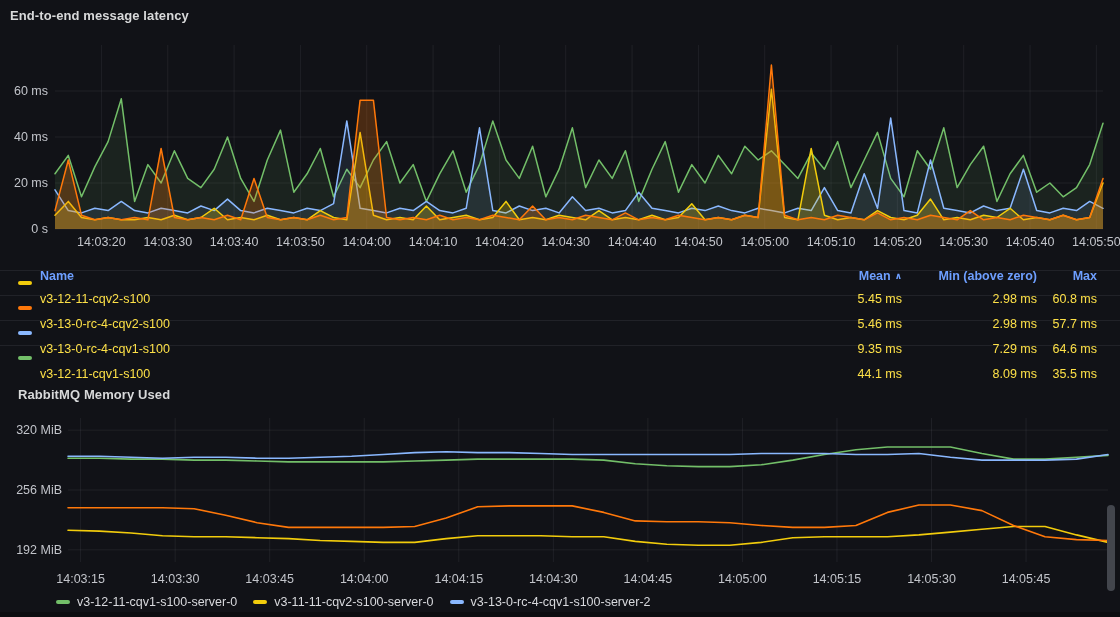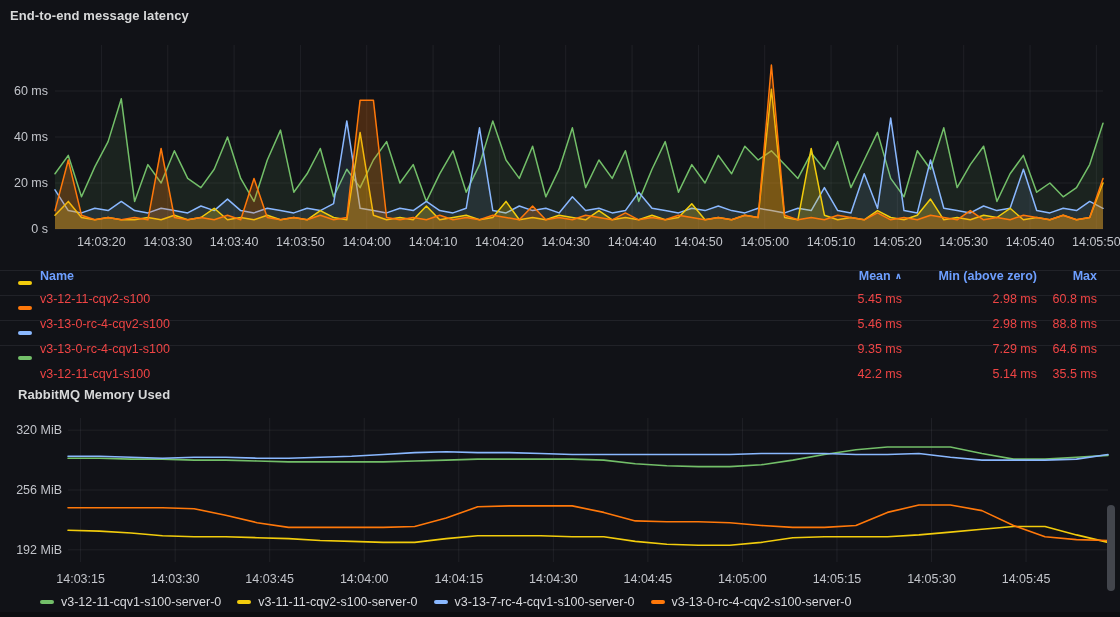--- a/index.html
+++ b/index.html
@@ -5,31 +5,31 @@
   html,body{margin:0;padding:0;background:#111217;width:1120px;height:617px;overflow:hidden;
     font-family:"Liberation Sans","DejaVu Sans",sans-serif;}
   #stage{position:relative;width:1120px;height:617px;background:#111217;}
   svg.chart{position:absolute;left:0;top:0;}
   .panel-title{position:absolute;left:10px;color:#d8d9da;font-size:13px;font-weight:700;letter-spacing:.1px;}
   #title1{top:8px;}
   #title2{top:387px;margin-left:8px;}
   
   #legend-table{position:absolute;left:0;top:249px;width:1120px;height:120px;font-size:12.5px;}
   .lt-header{position:relative;height:21px;color:#6e9fff;font-weight:700;}
-  .lt-row{position:relative;height:24px;border-top:1px solid rgba(204,204,220,0.09);color:#ef4444;}
+  .lt-row{position:relative;height:24px;border-top:1px solid rgba(204,204,220,0.09);color:#fde047;}
   .lt-cell{position:absolute;top:50%;transform:translateY(-50%);white-space:nowrap;margin-top:16px;}
   .lt-name-col{left:40px;}
   .lt-mean-col{right:218px;text-align:left;}
   .lt-min-col{right:83px;text-align:center;}
   .lt-max-col{right:23px;text-align:right;padding-left:38px;}
   .swatch{position:absolute;left:18px;top:50%;transform:translateY(-50%);width:14px;height:4px;border-radius:2px;}
   .caret{font-size:9px;margin-left:4px;position:relative;top:-1px;}
   #legend-scrollbar{position:absolute;left:1107px;top:256px;width:8px;height:86px;border-radius:4px;background:#43464d;}
   
-  #legend2{position:absolute;left:40px;top:595px;display:flex;align-items:flex-start;gap:16px;
+  #legend2{position:absolute;left:56px;top:595px;display:flex;align-items:flex-start;gap:16px;
     color:#d8d9dd;font-size:12.5px;white-space:nowrap;}
   .l2-item{display:flex;align-items:center;gap:7px;cursor:pointer;}
   .l2-swatch{width:14px;height:4px;border-radius:2px;display:inline-block;}
   #bottom-strip{position:absolute;left:0;top:612px;width:1120px;height:5px;background:#0c0d10;}
 </style>
 </head>
 <body>
 
 <div id="stage">
 
@@ -135,58 +135,54 @@
     <span class="lt-cell lt-mean-col lt-mean">5.45 ms</span>
     <span class="lt-cell lt-min-col lt-min">2.98 ms</span>
     <span class="lt-cell lt-max-col lt-max">60.8 ms</span>
   </div>
 
   <div class="lt-row">
     <span class="swatch" style="background: rgb(255, 120, 10);"></span>
     <span class="lt-cell lt-name-col lt-name">v3-13-0-rc-4-cqv2-s100</span>
     <span class="lt-cell lt-mean-col lt-mean">5.46 ms</span>
     <span class="lt-cell lt-min-col lt-min">2.98 ms</span>
-    <span class="lt-cell lt-max-col lt-max">88.8 ms</span>
+    <span class="lt-cell lt-max-col lt-max">57.7 ms</span>
   </div>
 
   <div class="lt-row">
     <span class="swatch" style="background: rgb(138, 184, 255);"></span>
     <span class="lt-cell lt-name-col lt-name">v3-13-0-rc-4-cqv1-s100</span>
     <span class="lt-cell lt-mean-col lt-mean">9.35 ms</span>
     <span class="lt-cell lt-min-col lt-min">7.29 ms</span>
     <span class="lt-cell lt-max-col lt-max">64.6 ms</span>
   </div>
 
   <div class="lt-row">
     <span class="swatch" style="background: rgb(115, 191, 105);"></span>
     <span class="lt-cell lt-name-col lt-name">v3-12-11-cqv1-s100</span>
-    <span class="lt-cell lt-mean-col lt-mean">42.2 ms</span>
-    <span class="lt-cell lt-min-col lt-min">5.14 ms</span>
+    <span class="lt-cell lt-mean-col lt-mean">44.1 ms</span>
+    <span class="lt-cell lt-min-col lt-min">8.09 ms</span>
     <span class="lt-cell lt-max-col lt-max">35.5 ms</span>
   </div>
 </div>
     <div id="legend-scrollbar"></div>
   </div>
 
   <div id="legend2">
   <span class="l2-item">
     <span class="l2-swatch" style="background: rgb(115, 191, 105);"></span>
     <span class="l2-label">v3-12-11-cqv1-s100-server-0</span>
   </span>
 
   <span class="l2-item">
     <span class="l2-swatch" style="background: rgb(242, 204, 12);"></span>
     <span class="l2-label">v3-11-11-cqv2-s100-server-0</span>
   </span>
 
   <span class="l2-item">
     <span class="l2-swatch" style="background: rgb(138, 184, 255);"></span>
-    <span class="l2-label">v3-13-7-rc-4-cqv1-s100-server-0</span>
+    <span class="l2-label">v3-13-0-rc-4-cqv1-s100-server-2</span>
   </span>
 
-  <span class="l2-item">
-    <span class="l2-swatch" style="background: rgb(255, 120, 10);"></span>
-    <span class="l2-label">v3-13-0-rc-4-cqv2-s100-server-0</span>
-  </span>
 </div>
 
   <div id="bottom-strip"></div>
 </div>
 
 </body></html>

